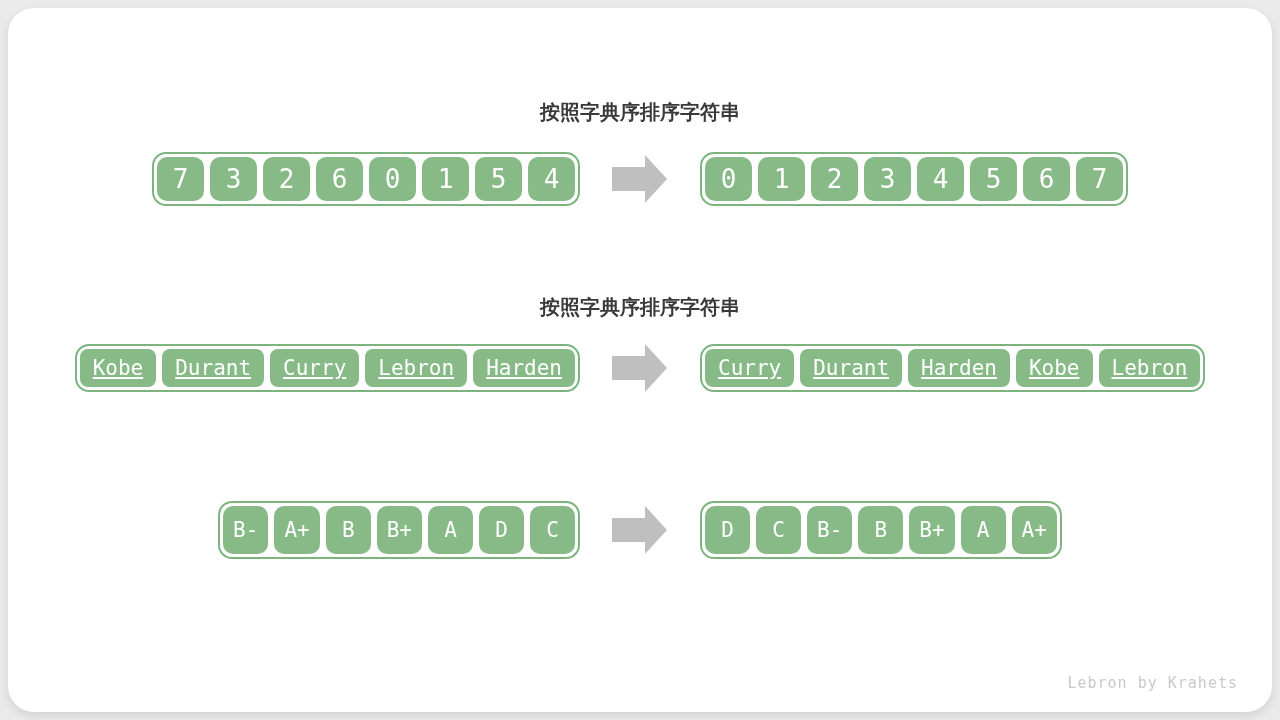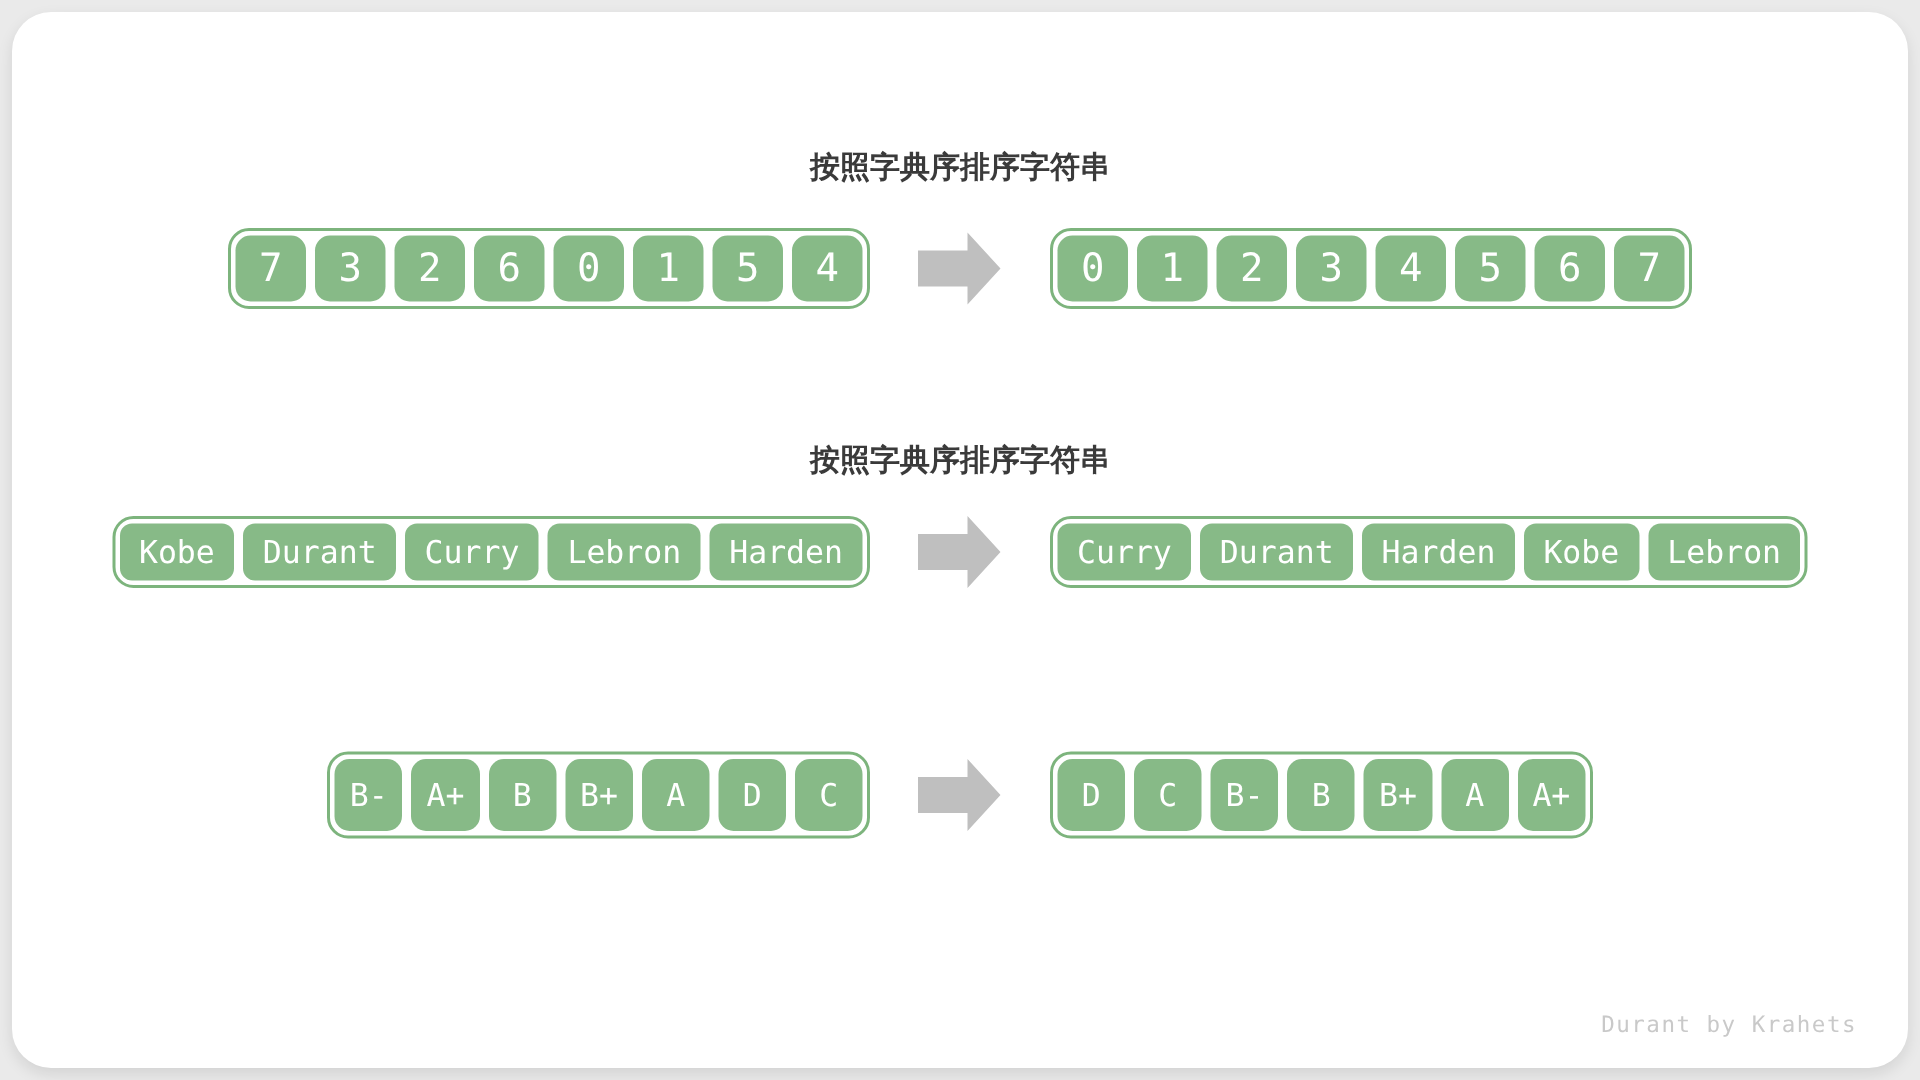--- a/index.html
+++ b/index.html
@@ -41,21 +41,21 @@
   .array.left  { justify-self:end; }
   .array.right { justify-self:start; }
   .cell {
     display:flex; align-items:center; justify-content:center;
     background:var(--cell-green,#87ba87);
     color:var(--cell-text,#ffffff);
     font-family:"DejaVu Sans Mono", monospace;
     border-radius:10px; box-sizing:border-box; white-space:nowrap;
   }
   .sec-digits .cell { min-width:47px; height:44px; font-size:26px; }
-  .sec-names  .cell { height:38px; font-size:21px; padding:16px 13px; border-radius:8px; }
+  .sec-names  .cell { height:38px; font-size:21px; padding:16px 13px; border-radius:8px;text-decoration:underline; }
   .sec-grades .cell { min-width:45px; height:48px; font-size:21px; padding:0 10px; }
   .arrow { color:var(--arrow-gray,#bfbfbf); width:56px; height:50px; }
   .arrow svg { display:block; }
   .watermark {
     position:absolute; right:34px; bottom:20px;
     font-family:"DejaVu Sans Mono", monospace;
     font-size:15px; letter-spacing:1px;
     color:var(--watermark-text,#c9c9c9);
   }
 </style>
@@ -141,14 +141,14 @@
           <span class="cell">C</span>
           <span class="cell">B-</span>
           <span class="cell">B</span>
           <span class="cell">B+</span>
           <span class="cell">A</span>
           <span class="cell">A+</span>
         </div>
     </div>
   </section>
 
-  <div class="watermark">Durant by Krahets</div>
+  <div class="watermark">Lebron by Krahets</div>
 </div>
 
 </body></html>

